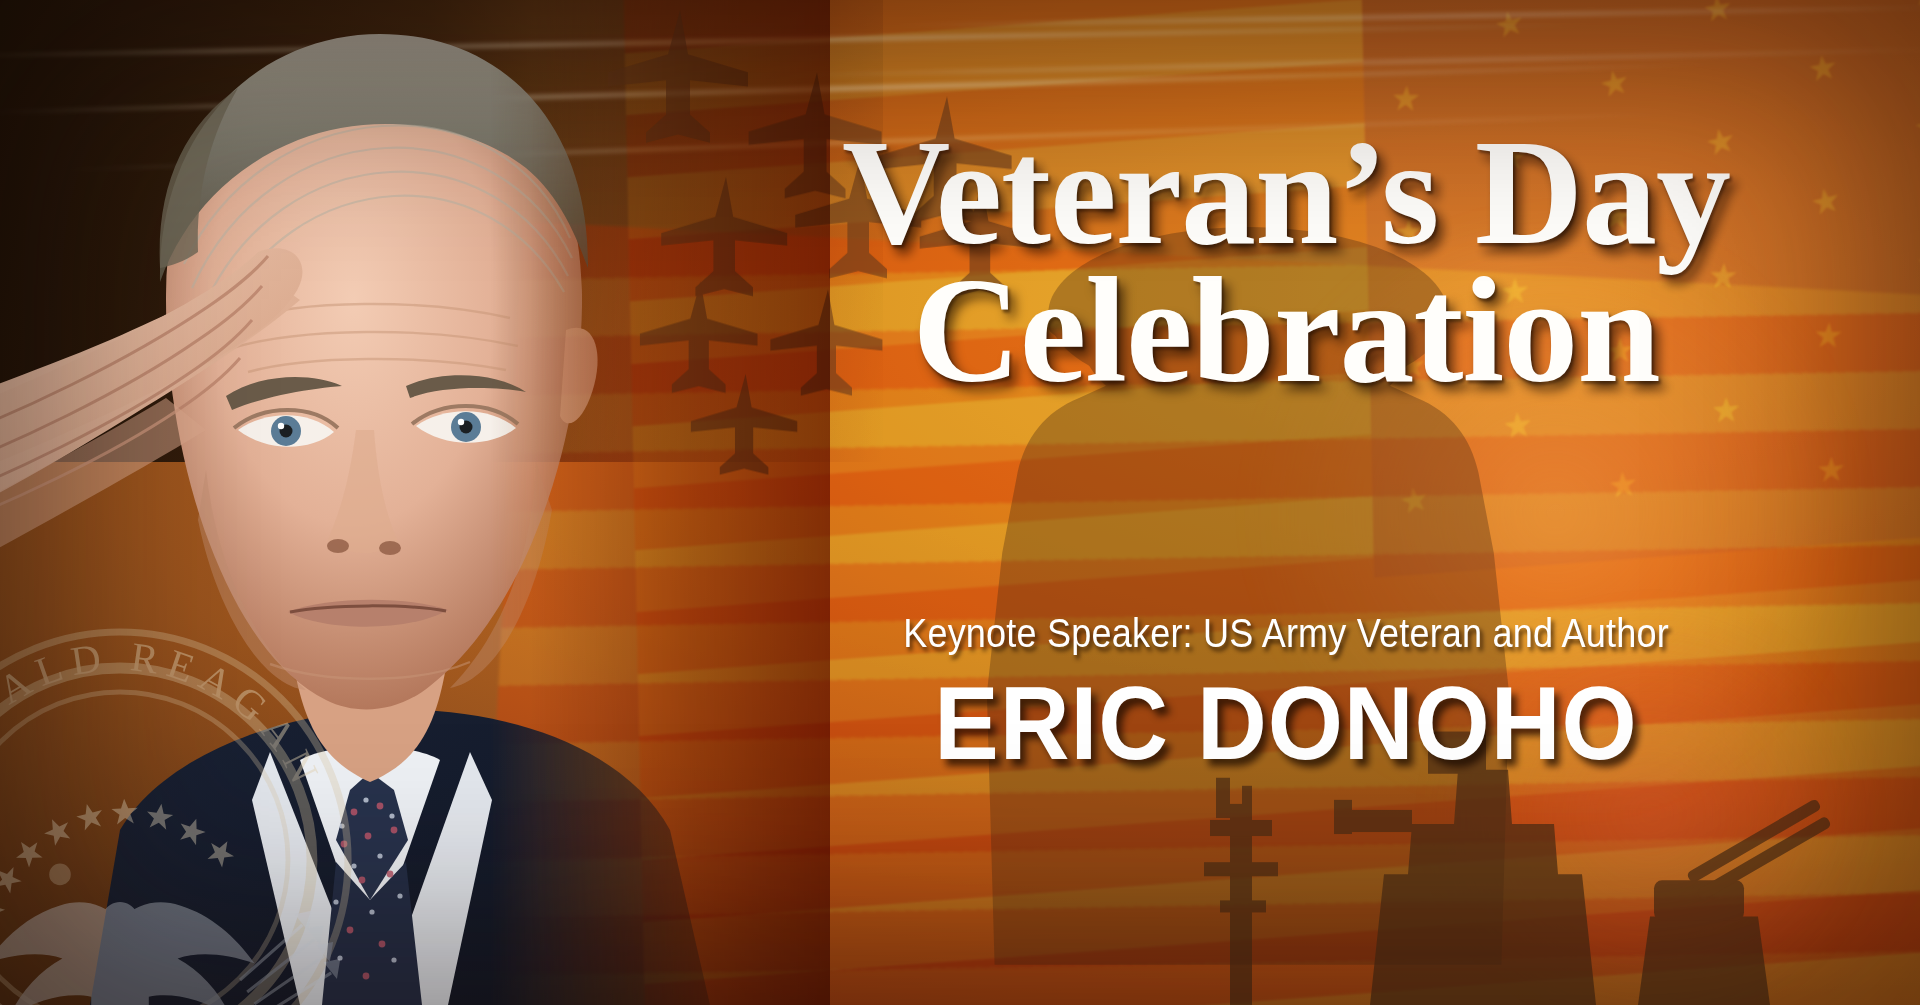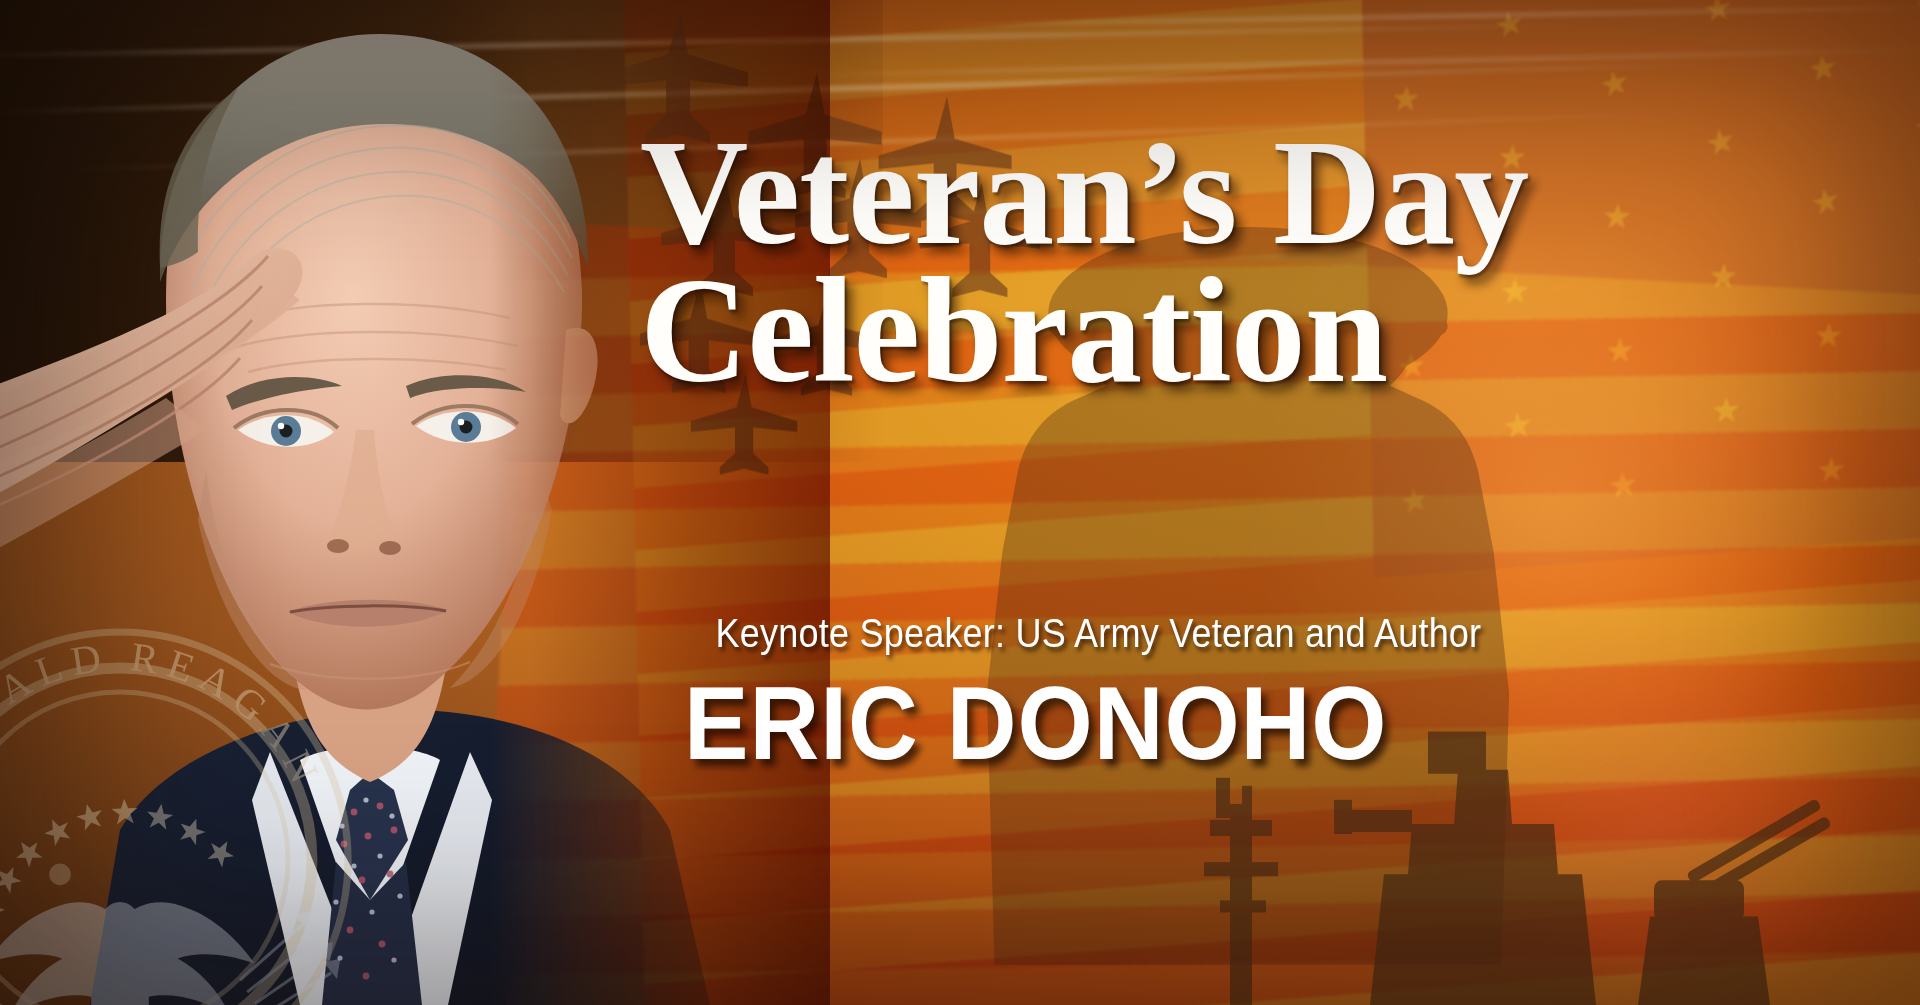--- a/index.html
+++ b/index.html
@@ -85,21 +85,21 @@
   .photo svg{width:100%;height:100%;display:block;}
   .photo-fade{position:absolute;left:560px;top:0;width:300px;height:100%;
     background:linear-gradient(90deg,rgba(120,66,24,0) 0%,rgba(130,70,26,.5) 55%,rgba(140,76,28,.88) 100%);
     mix-blend-mode:multiply;pointer-events:none;}
 
   
   .seal{position:absolute;left:-120px;bottom:-95px;width:480px;height:480px;opacity:.5;}
   .seal svg{width:100%;height:100%;}
 
   
-  .textblock{position:absolute;left:640px;top:120px;width:1260px;text-align:left;}
+  .textblock{position:absolute;left:656px;top:120px;width:1260px;text-align:center;}
   .title{
     font-family:"Liberation Serif",serif;
     font-weight:bold;color:#fffefb;
     font-size:150px;line-height:.96;
     letter-spacing:-1px;
     text-shadow:7px 9px 11px rgba(25,10,2,.62), 2px 3px 3px rgba(30,12,3,.5);
     margin:0;
   }
   .title-l2{margin-top:-6px;}
   .subtitle{

